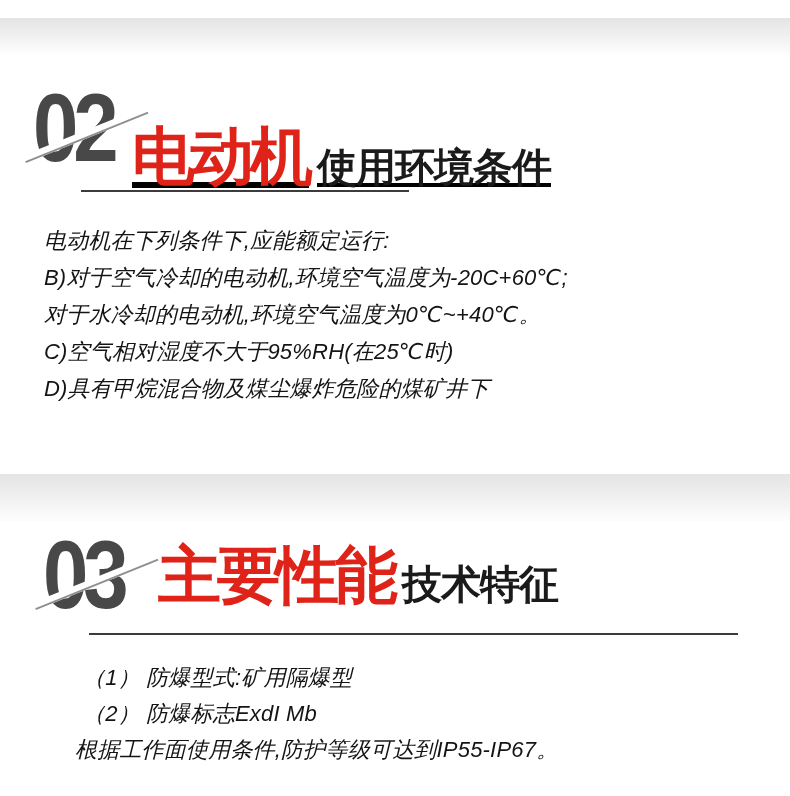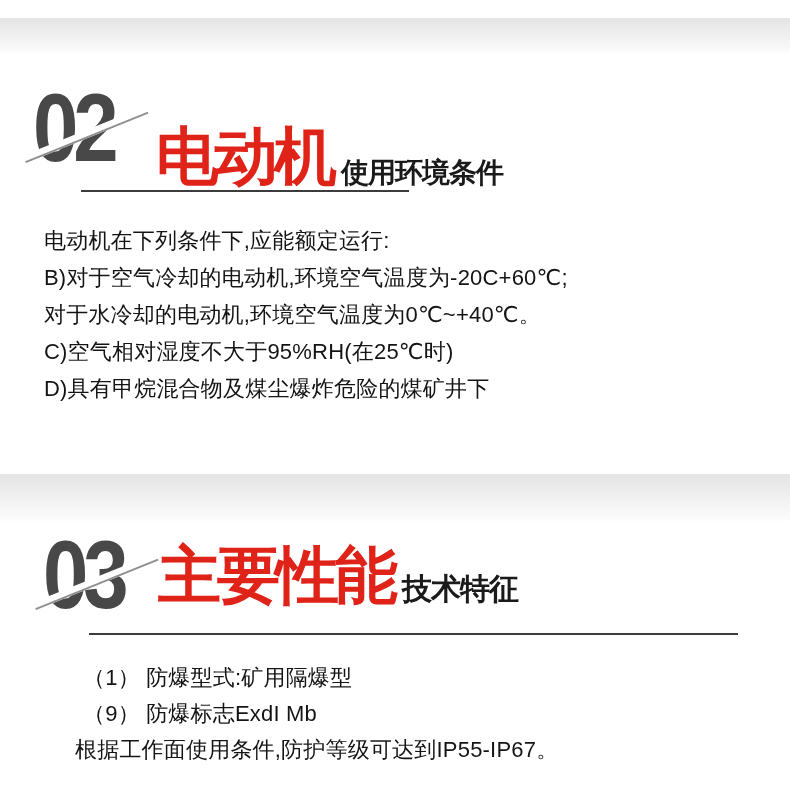--- a/index.html
+++ b/index.html
@@ -31,46 +31,46 @@
     background:#ffffff;border-bottom:2px solid #8f8f8f;
     transform:rotate(-22deg);transform-origin:0 100%;
   }
   .slash-02{left:26px;top:155px;}
   .slash-03{left:36px;top:602px;}
 
   
   .header-row{
     position:absolute;display:flex;align-items:flex-end;gap:8px;white-space:nowrap;
   }
-  .header-02{left:156px;top:125px;}
+  .header-02{left:132px;top:125px;text-decoration:underline;}
   .header-03{left:158px;top:544px;}
   .title-red{
     font-size:63px;line-height:1;font-weight:700;
     color:#e02318;letter-spacing:-4px;
   }
   .title-black{
-    font-size:28px;line-height:1;font-weight:700;
+    font-size:40px;line-height:1;font-weight:700;
     color:#1a1a1a;letter-spacing:-1px;margin-bottom:1px;
   }
-  .header-03 .title-black{font-size:30px;margin-bottom:3px;}
+  .header-03 .title-black{font-size:40px;margin-bottom:3px;}
 
   .title-underline{
     position:absolute;height:2px;background:#3c3c3c;
   }
   .u-02{left:81px;top:190px;width:328px;}
   .u-03{left:89px;top:633px;width:649px;}
 
   
   .body-text{
     position:absolute;
     font-size:22px;color:#141414;letter-spacing:0.2px;
   }
   .body-02{left:44px;top:222px;line-height:37px;}
   .body-03{left:75px;top:660px;line-height:36px;}
-  .body-text p{margin:0;padding:0;white-space:nowrap;}
+  .body-text p{margin:0;padding:0;white-space:nowrap;font-style:italic;}
   .body-03 p.indent{padding-left:8px;}
 </style>
 </head>
 <body>
 
 <div class="divider-band band-top"></div>
 
 <div class="big-num num-02">02</div>
 <div class="slash slash-02"></div>
 
@@ -94,15 +94,15 @@
 <div class="slash slash-03"></div>
 
 <div class="header-row header-03">
   <span class="title-red">主要性能</span>
   <span class="title-black">技术特征</span>
 </div>
 <div class="title-underline u-03"></div>
 
 <div class="body-text body-03">
   <p class="indent">（1） 防爆型式:矿用隔爆型</p>
-  <p class="indent">（9） 防爆标志ExdI Mb</p>
+  <p class="indent">（2） 防爆标志ExdI Mb</p>
   <p>根据工作面使用条件,防护等级可达到IP55-IP67。</p>
 </div>
 
 </body></html>

